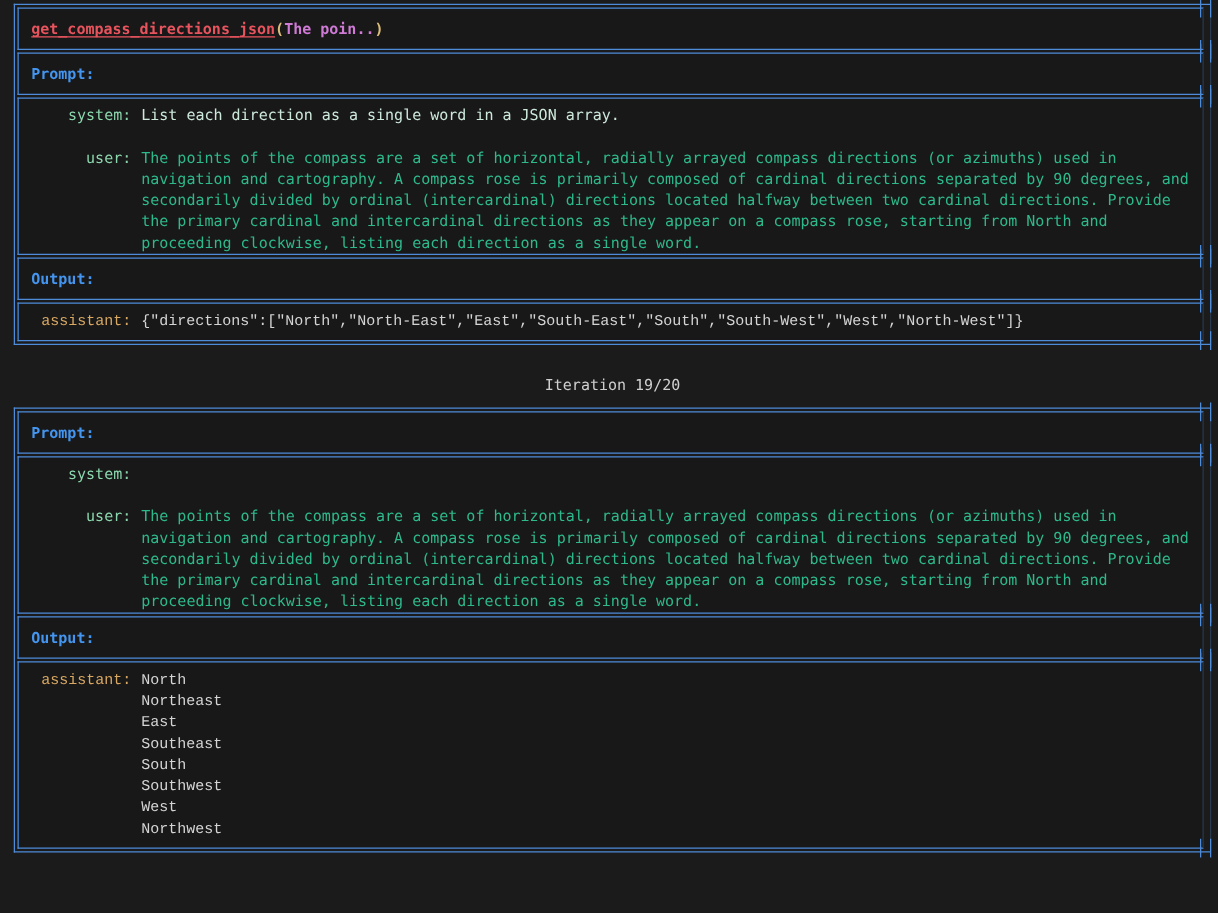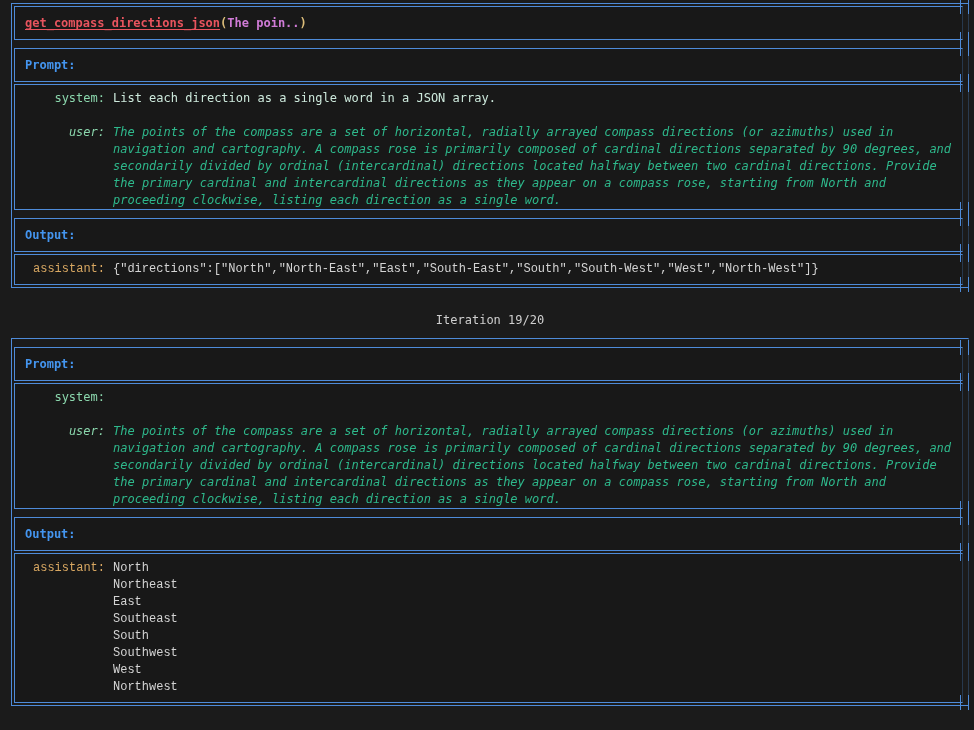--- a/index.html
+++ b/index.html
@@ -42,30 +42,30 @@
     background:var(--boxbg);
   }
   
   .box::before,.box::after{
     content:"";position:absolute;right:-7px;width:7px;height:15px;
     border-left:1px solid var(--bd);border-right:1px solid var(--bd);
   }
   .box::before{top:-8px;}
   .box::after{bottom:-8px;}
   .titlebox,.labelbox{padding:8px 10px;line-height:16px;font-weight:bold;}
-  .labelbox{color:var(--label-blue);margin-top:6px;}
+  .labelbox{color:var(--label-blue);}
   .fn{text-decoration:underline;text-underline-offset:2px;}
   .fn-fail{color:var(--fail-red);}
   .fn-pass{color:var(--pass-green);}
   .punct{color:var(--paren-yellow);font-weight:bold;}
   .arg{color:var(--args-magenta);font-weight:bold;}
   .msgsbox{padding:5px 10px 0 10px;}
   .outbox{padding:6px 10px;font-family:Liberation Mono, monospace;}
   .msg{display:flex;align-items:flex-start;}
-  .msg.gap{margin-top:17px;font-style:italic;}
+  .msg.gap{margin-top:17px;}
   .role{width:80px;min-width:80px;text-align:right;margin-right:8px;color:var(--role-green);white-space:pre;}
   .role-assistant{color:var(--assistant-gold);}
   .content{white-space:pre;}
   .c-system{color:var(--system-mint);}
   .c-user{color:var(--user-green);}
   .c-assistant{color:var(--text-white);}
   .iteration{margin:24px 0 9px 0;color:#cfcfcf;text-align:center;}
 </style>
 </head>
 <body>

